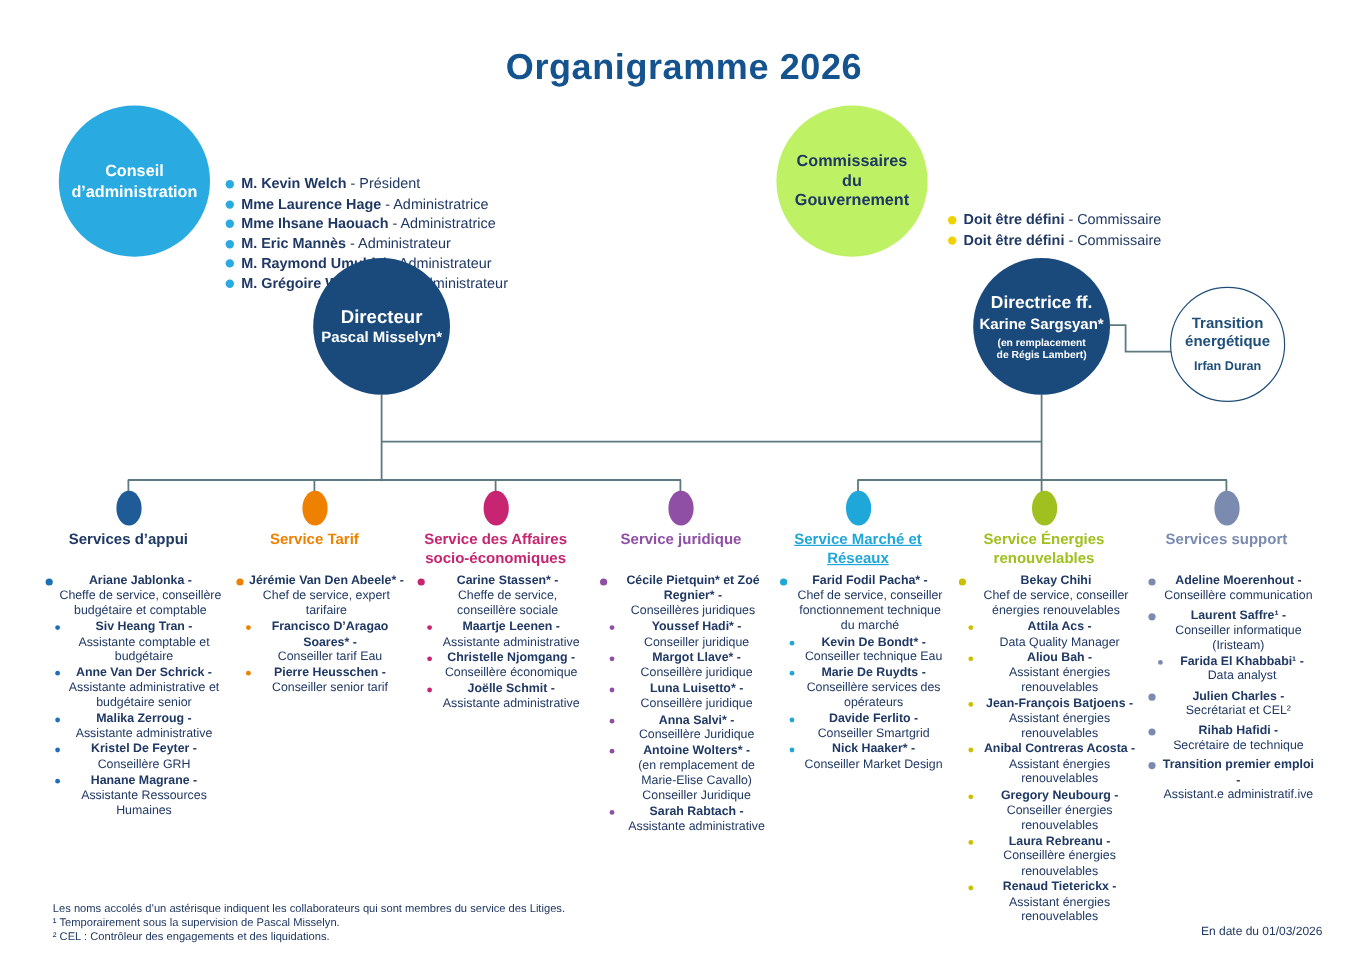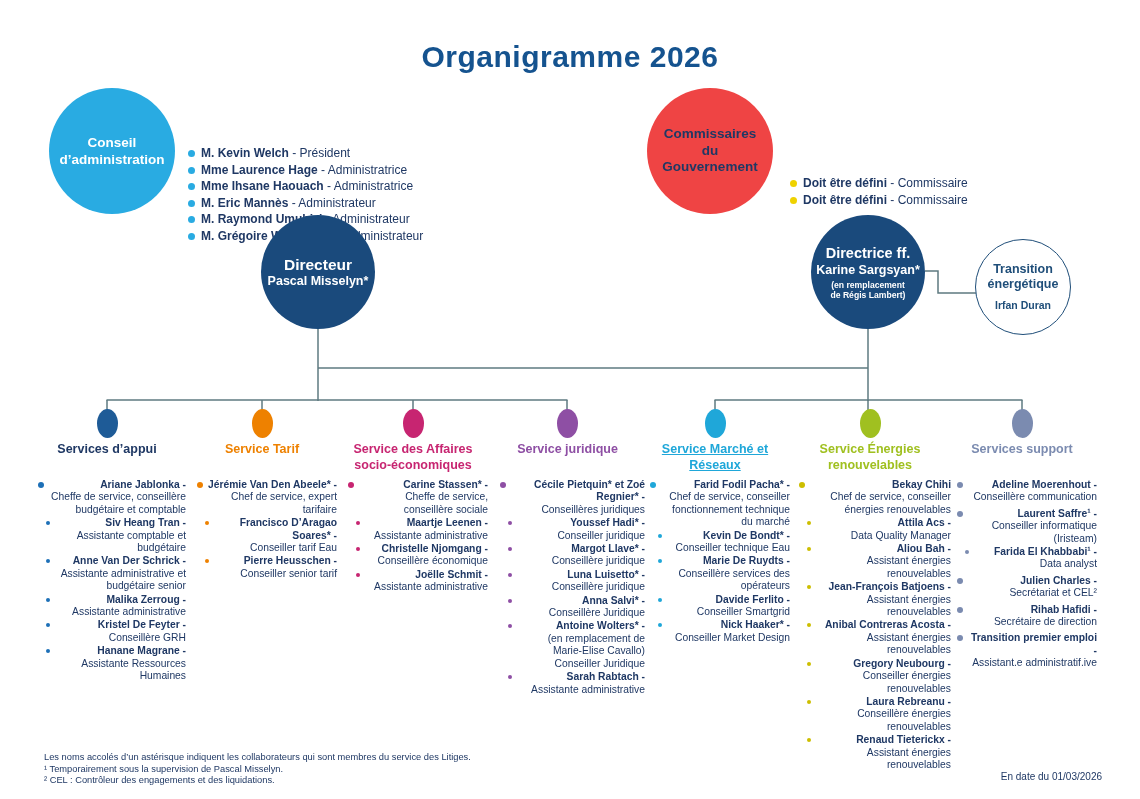--- a/index.html
+++ b/index.html
@@ -27,21 +27,21 @@
   .tl-row{position:relative;padding-left:13px;}
   .tl-row .blt{position:absolute;left:0;top:5px;width:7px;height:7px;border-radius:50%;}
   .tl-name{font-weight:bold;}
   
   #wires{left:0;top:0;pointer-events:none;}
   
   .svc-col{position:absolute;top:409px;display:flex;flex-direction:column;align-items:center;}
   .dot{width:21px;height:29px;border-radius:50%;flex:0 0 auto;}
   .svc-col h3{margin:3px 0 0 0;font-size:12.5px;line-height:16px;font-weight:bold;text-align:center;
               height:34px;white-space:pre-line;}
-  .members{width:100%;box-sizing:border-box;padding-left:10px;font-size:10.3px;line-height:12.4px;color:#1F3864;text-align:right;}
+  .members{width:100%;box-sizing:border-box;padding-left:10px;font-size:10.3px;line-height:12.4px;color:#1F3864;text-align:center;}
   .mrow{position:relative;}
   .m0{padding-left:10px;margin-top:4px;}
   .m0 > .blt{position:absolute;left:0;top:3px;width:6px;height:6px;border-radius:50%;}
   .m1{padding-left:16px;margin-top:1px;}
   .m1 > .blt{position:absolute;left:8px;top:4px;width:4px;height:4px;border-radius:50%;}
   .mname{font-weight:bold;display:block;}
   .mname.inline{display:inline;}
   .mrole{display:inline;}
   
   #footer-notes{left:44px;top:752px;font-size:9.3px;line-height:11.6px;}
@@ -77,21 +77,21 @@
 
   <div id="board-list" class="abs top-list">
       <div class="tl-row"><span class="blt" style="background: rgb(41, 171, 226);"></span><span class="tl-name">M. Kevin Welch</span><span class="tl-role"> - Président</span></div>
       <div class="tl-row"><span class="blt" style="background: rgb(41, 171, 226);"></span><span class="tl-name">Mme Laurence Hage</span><span class="tl-role"> - Administratrice</span></div>
       <div class="tl-row"><span class="blt" style="background: rgb(41, 171, 226);"></span><span class="tl-name">Mme Ihsane Haouach</span><span class="tl-role"> - Administratrice</span></div>
       <div class="tl-row"><span class="blt" style="background: rgb(41, 171, 226);"></span><span class="tl-name">M. Eric Mannès</span><span class="tl-role"> - Administrateur</span></div>
       <div class="tl-row"><span class="blt" style="background: rgb(41, 171, 226);"></span><span class="tl-name">M. Raymond Umuhizi</span><span class="tl-role"> - Administrateur</span></div>
       <div class="tl-row"><span class="blt" style="background: rgb(41, 171, 226);"></span><span class="tl-name">M. Grégoire Wallenborn</span><span class="tl-role"> - Administrateur</span></div>
     </div>
 
-  <div id="comm-circle" class="abs circle pre" style="background: #ef4444;">Commissaires
+  <div id="comm-circle" class="abs circle pre" style="background: #bef264;">Commissaires
 du
 Gouvernement</div>
 
   <div id="comm-list" class="abs top-list">
       <div class="tl-row"><span class="blt" style="background: rgb(239, 210, 0);"></span><span class="tl-name">Doit être défini</span><span class="tl-role"> - Commissaire</span></div>
       <div class="tl-row"><span class="blt" style="background: rgb(239, 210, 0);"></span><span class="tl-name">Doit être défini</span><span class="tl-role"> - Commissaire</span></div>
     </div>
 
   <div id="dirff-circle" class="abs circle" style="background: rgb(26, 74, 124);">
     <div class="c-line1" style="font-size:14.5px">Directrice ff.</div>
@@ -184,21 +184,21 @@
       </div>
   </div>
   <div class="svc-col" style="left:947px;width:150px">
     <span class="dot" style="background: rgb(123, 139, 176);"></span>
     <h3 style="color: rgb(123, 139, 176);">Services support</h3>
     <div class="members">
         <div class="mrow m0"><span class="blt" style="background: rgb(123, 139, 176);"></span><span class="mname">Adeline Moerenhout -</span><span class="mrole">Conseillère communication</span></div>
         <div class="mrow m0"><span class="blt" style="background: rgb(123, 139, 176);"></span><span class="mname">Laurent Saffre¹ -</span><span class="mrole">Conseiller informatique (Iristeam)</span></div>
         <div class="mrow m1"><span class="blt" style="background: rgb(123, 139, 176);"></span><span class="mname">Farida El Khabbabi¹ -</span><span class="mrole">Data analyst</span></div>
         <div class="mrow m0"><span class="blt" style="background: rgb(123, 139, 176);"></span><span class="mname">Julien Charles -</span><span class="mrole">Secrétariat et CEL²</span></div>
-        <div class="mrow m0"><span class="blt" style="background: rgb(123, 139, 176);"></span><span class="mname">Rihab Hafidi -</span><span class="mrole">Secrétaire de direction</span></div>
+        <div class="mrow m0"><span class="blt" style="background: rgb(123, 139, 176);"></span><span class="mname">Rihab Hafidi -</span><span class="mrole">Secrétaire de technique</span></div>
         <div class="mrow m0"><span class="blt" style="background: rgb(123, 139, 176);"></span><span class="mname">Transition premier emploi -</span><span class="mrole">Assistant.e administratif.ive</span></div>
       </div>
   </div>
 
   <div id="footer-notes" class="abs">
       <div>Les noms accolés d’un astérisque indiquent les collaborateurs qui sont membres du service des Litiges.</div>
       <div>¹ Temporairement sous la supervision de Pascal Misselyn.</div>
       <div>² CEL : Contrôleur des engagements et des liquidations.</div>
     </div>
   <div id="date" class="abs">En date du 01/03/2026</div>

